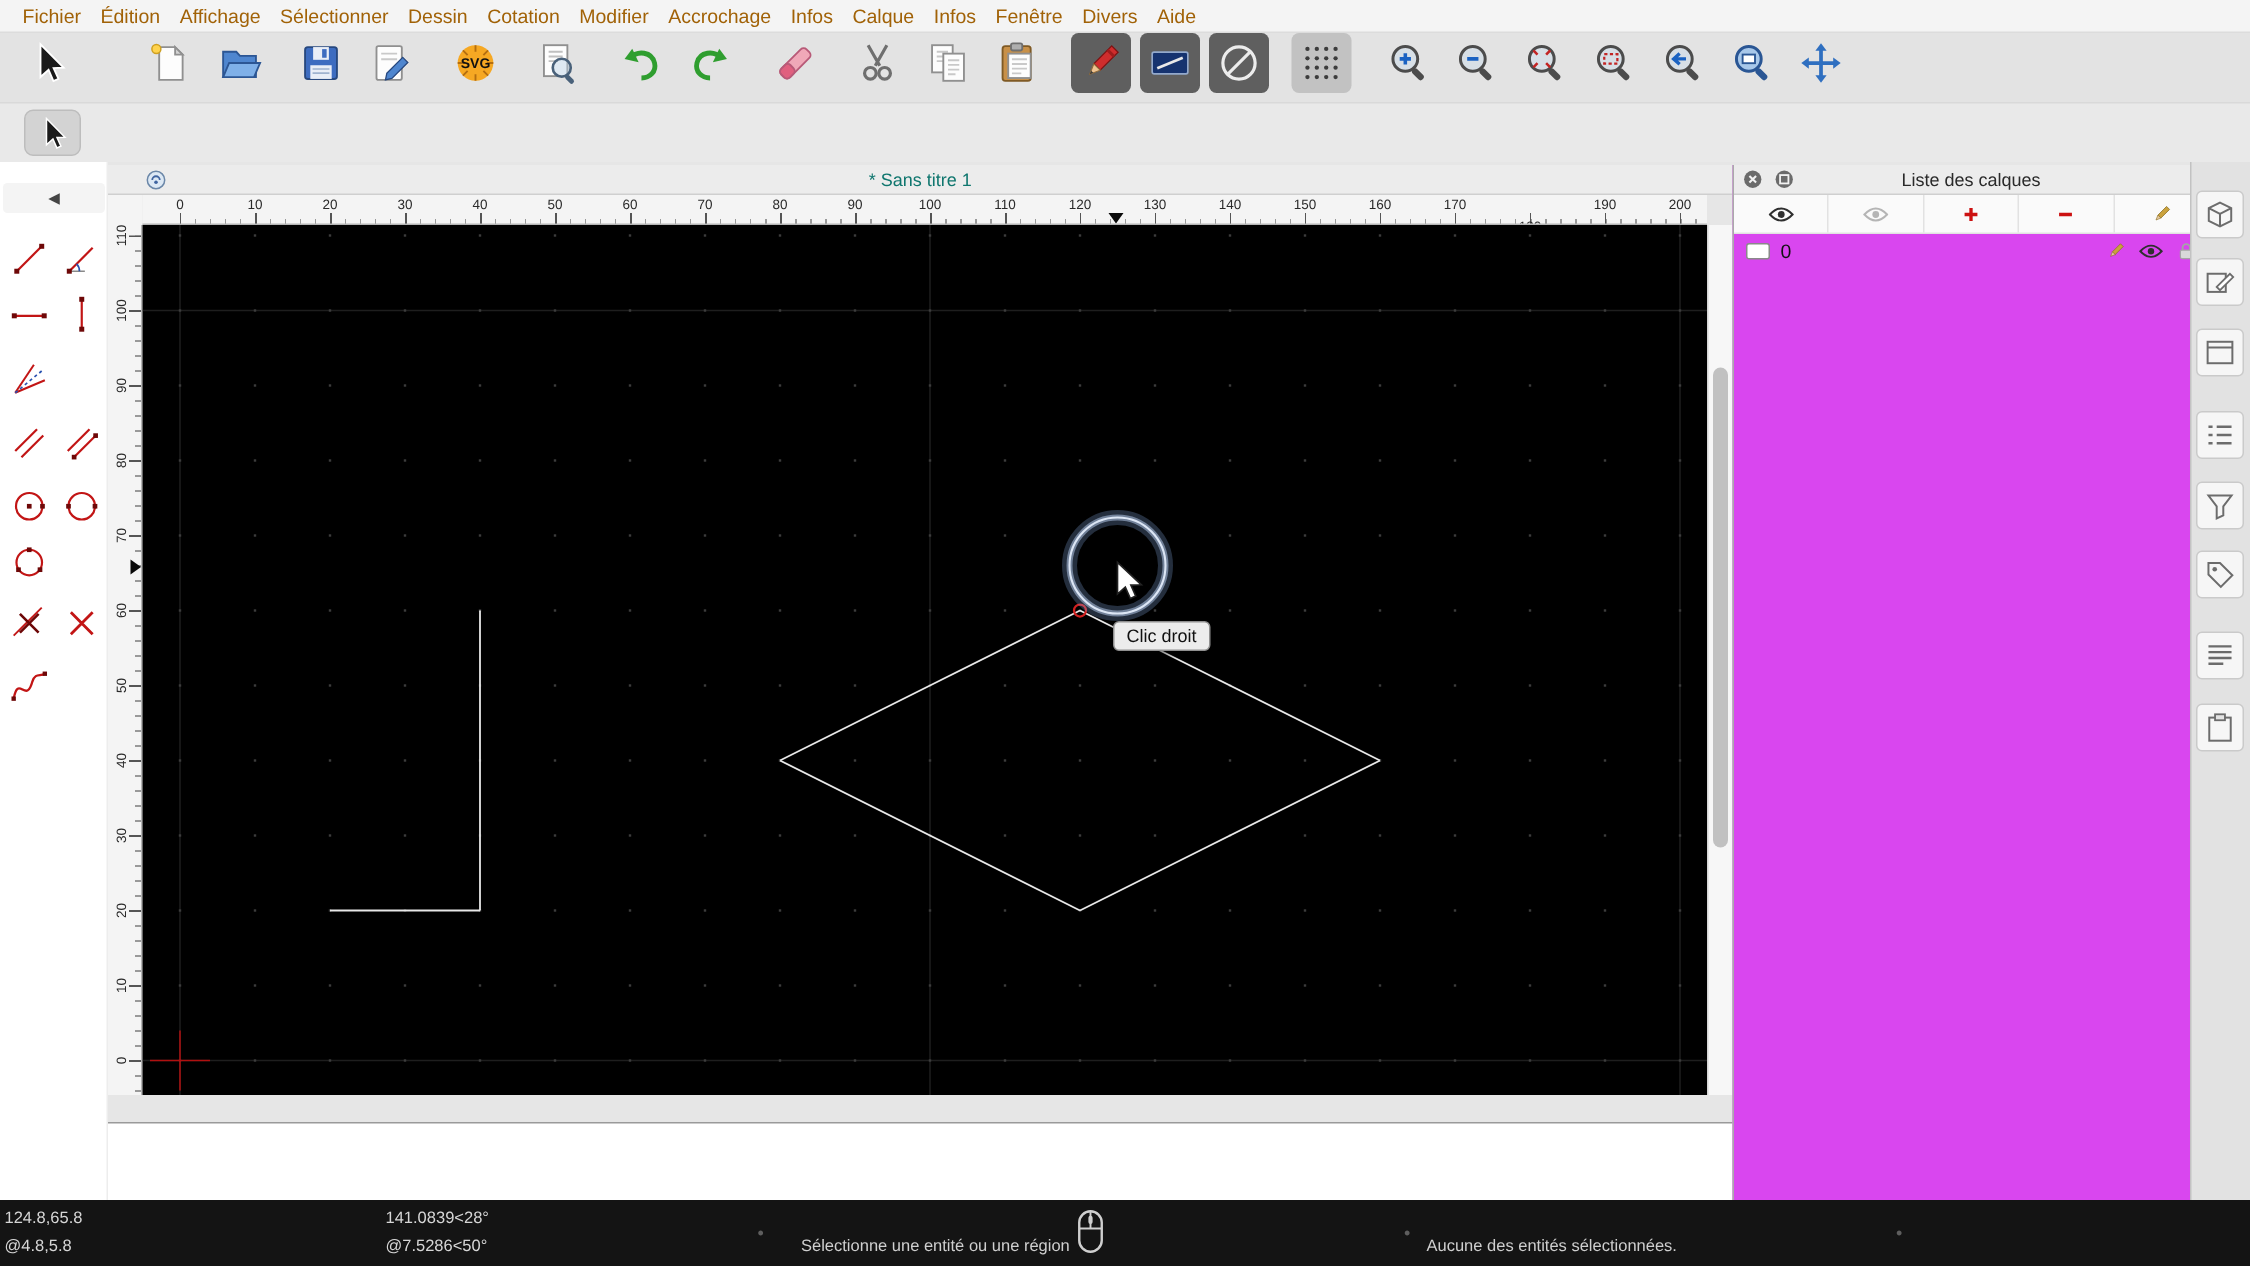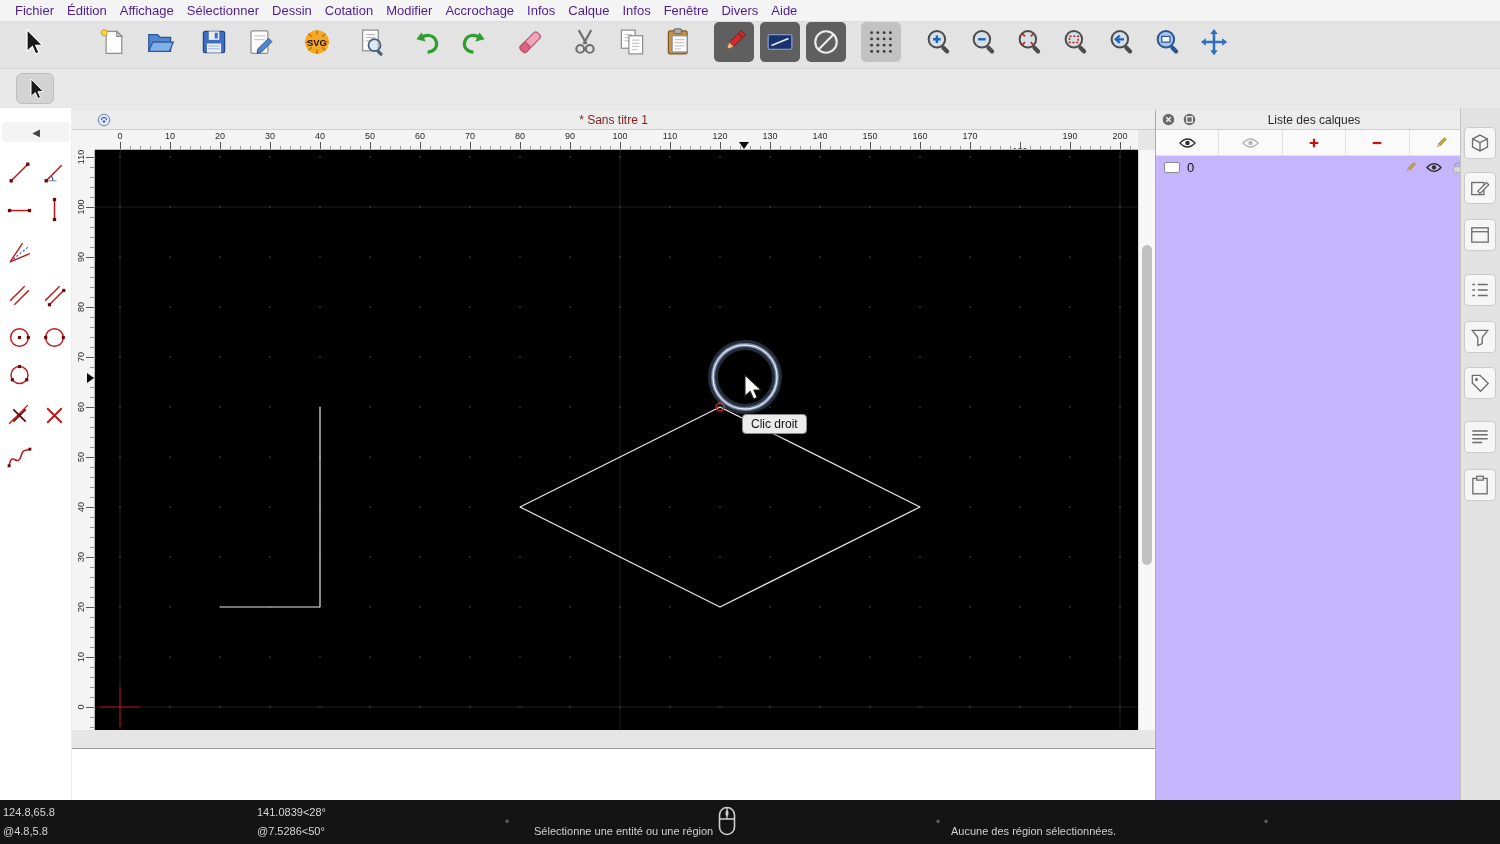--- a/index.html
+++ b/index.html
@@ -3,21 +3,21 @@
 <meta charset="utf-8">
 <style>
 *{margin:0;padding:0;box-sizing:border-box;}
 html,body{width:1500px;height:844px;}
 body{font-family:"Liberation Sans",sans-serif;background:#e6e6e6;position:relative;overflow:hidden;}
 #app{position:absolute;inset:0;}
 .ic{display:inline-flex;align-items:center;justify-content:center;}
 .ic svg{width:100%;height:100%;display:block;}
 
 
-#menubar{position:absolute;left:0;top:0;right:0;height:22px;background:#f4f4f4;border-bottom:1px solid #dcdcdc;display:flex;align-items:center;padding-left:15px;gap:13px;font-size:13px;color:#4c1d95;}
+#menubar{position:absolute;left:0;top:0;right:0;height:22px;background:#f4f4f4;border-bottom:1px solid #dcdcdc;display:flex;align-items:center;padding-left:15px;gap:13px;font-size:13px;color:#a16207;}
 .menu-item{white-space:nowrap;cursor:default;}
 
 
 #toolbar{position:absolute;left:0;top:22px;right:0;height:46px;background:#e3e3e3;display:flex;align-items:flex-start;}
 .tool-btn{width:40px;height:40px;flex:none;display:flex;align-items:center;justify-content:center;}
 .tool-btn .ic{width:30px;height:30px;}
 .tool-btn.pressed{background:#5f5f5f;border-radius:5px;}
 .tool-btn.pressed-light{background:#c2c2c2;border-radius:5px;}
 
 
@@ -26,21 +26,21 @@
 .tb2-btn .ic{width:24px;height:24px;}
 
 
 #palette{position:absolute;left:0;top:108px;width:72px;height:692px;background:#fff;border-right:1px solid #ededed;}
 #palette-collapse{position:absolute;left:2px;top:14px;width:68px;height:20px;display:flex;align-items:center;justify-content:center;font-size:10px;color:#444;background:#f4f4f4;border-radius:3px;}
 #palette-tools{position:absolute;inset:0;}
 .pal-btn{position:absolute;width:34px;height:34px;display:flex;align-items:center;justify-content:center;}
 .pal-btn .ic{width:27px;height:27px;}
 
 
-#doc-header{position:absolute;left:72px;top:110px;width:1083px;height:20px;background:#ececec;border-bottom:1px solid #cfcfcf;display:flex;align-items:center;justify-content:center;font-size:12px;color:#7f1d1d;}
+#doc-header{position:absolute;left:72px;top:110px;width:1083px;height:20px;background:#ececec;border-bottom:1px solid #cfcfcf;display:flex;align-items:center;justify-content:center;font-size:12px;color:#0f766e;}
 .doc-icon{position:absolute;left:25px;top:3px;width:14px;height:14px;}
 #ruler-corner{position:absolute;left:72px;top:130px;width:23px;height:20px;background:#f4f4f4;}
 #ruler-top{position:absolute;left:95px;top:130px;width:1043px;height:20px;background:#f4f4f4;border-bottom:1px solid #b5b5b5;overflow:hidden;
  background-image:repeating-linear-gradient(to right,#555 0 1px,transparent 1px 50px),repeating-linear-gradient(to right,#999 0 1px,transparent 1px 10px);
  background-size:100% 8px,100% 4px;background-position:25px 12px,25px 16px;background-repeat:no-repeat,no-repeat;}
 .rt-label{position:absolute;top:1px;transform:translateX(-50%);font-size:9px;color:#2a2a2a;}
 .marker-x{position:absolute;left:644px;bottom:0;width:0;height:0;border-left:5px solid transparent;border-right:5px solid transparent;border-top:7px solid #0a0a0a;}
 #ruler-left{position:absolute;left:72px;top:150px;width:23px;height:580px;background:#f4f4f4;border-right:1px solid #b5b5b5;overflow:hidden;
  background-image:repeating-linear-gradient(to bottom,#555 0 1px,transparent 1px 50px),repeating-linear-gradient(to bottom,#999 0 1px,transparent 1px 10px);
  background-size:8px 100%,4px 100%;background-position:right 0 top 7px,right 0 top 7px;background-repeat:no-repeat,no-repeat;}
@@ -60,21 +60,21 @@
 
 #command-widget{position:absolute;left:72px;top:748px;width:1083px;height:52px;background:#fff;border-top:1px solid #9a9a9a;}
 #cmd-history{padding:4px 10px;font-size:13px;color:#0000cc;}
 .cmd-label{font-style:italic;margin-right:5px;}
 #cmd-input-row{position:absolute;left:0;right:0;top:24px;height:26px;display:flex;align-items:center;padding:0 10px;gap:8px;}
 #cmd-prompt{font-size:13px;color:#111;white-space:nowrap;}
 #cmd-input{flex:1;height:19px;border:1px solid #9a9a9a;border-radius:2px;font-size:13px;font-family:inherit;padding:0 4px;background:#fff;outline:none;color:#111;}
 #cmd-kbd{width:20px;height:15px;}
 
 
-#layers-panel{position:absolute;left:1155px;top:110px;width:317px;height:690px;background:#c4b5fd;border-left:1px solid #aaa;}
+#layers-panel{position:absolute;left:1155px;top:110px;width:317px;height:690px;background:#d946ef;border-left:1px solid #aaa;}
 .panel-header{position:relative;height:20px;background:#ececec;border-bottom:1px solid #cfcfcf;display:flex;align-items:center;justify-content:center;font-size:12px;color:#2a2a2a;}
 .ph-close{position:absolute;left:6px;top:3px;width:13px;height:13px;}
 .ph-float{position:absolute;left:27px;top:3px;width:13px;height:13px;}
 .layers-toolbar{display:flex;height:26px;border-bottom:1px solid #e2e2e2;background:#fafafa;}
 .lt-btn{flex:1;display:flex;align-items:center;justify-content:center;border-right:1px solid #e2e2e2;}
 .lt-btn:last-child{border-right:none;}
 .s17x12{width:17px;height:12px;}
 .s12{width:12px;height:12px;}
 .s14{width:14px;height:14px;}
 .s13{width:13px;height:13px;}
@@ -988,16 +988,16 @@
     <span class="sb-dot" style="left:505px"></span>
     <span class="sb-text" style="left:534px">Sélectionne une entité ou une région</span>
     <span class="ic" id="sb-mouse">
         <svg viewBox="0 0 20 30">
           <rect x="2.5" y="1.5" width="15" height="27" rx="7.5" fill="none" stroke="#cfcfcf" stroke-width="1.6"></rect>
           <path d="M10 1.5 V13 M2.5 13 H17.5" stroke="#cfcfcf" stroke-width="1.3"></path>
           <rect x="8.6" y="4.5" width="2.8" height="5.5" rx="1.4" fill="#cfcfcf"></rect>
         </svg>
       </span>
     <span class="sb-dot" style="left:936px"></span>
-    <span class="sb-text" style="left:951px">Aucune des région sélectionnées.</span>
+    <span class="sb-text" style="left:951px">Aucune des entités sélectionnées.</span>
     <span class="sb-dot" style="left:1264px"></span>
   </div>
 </div>
 
 </body></html>

